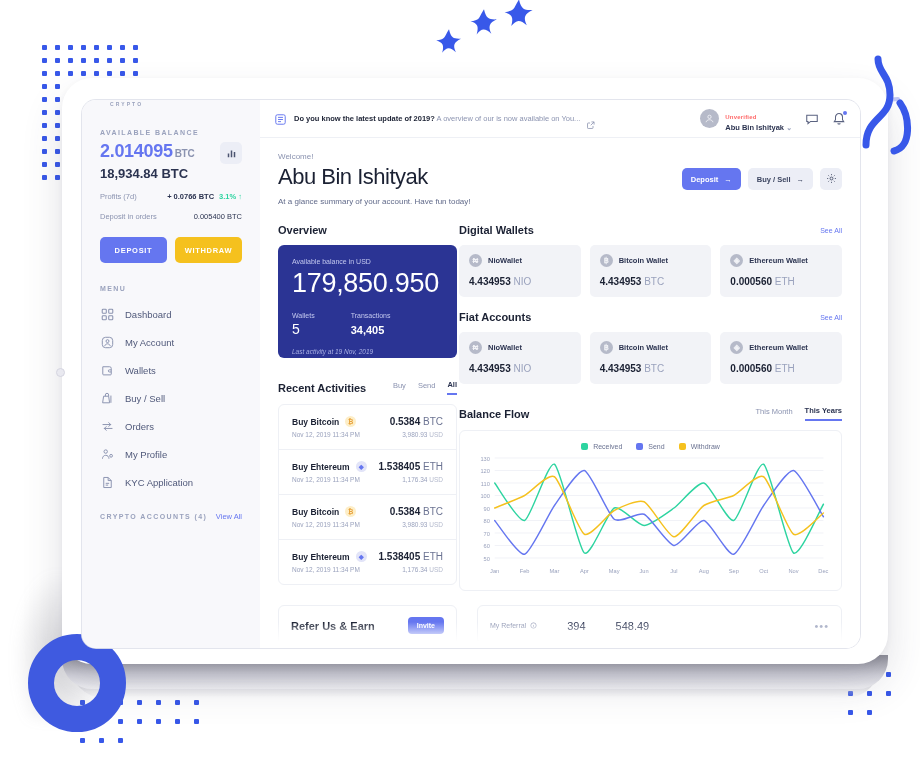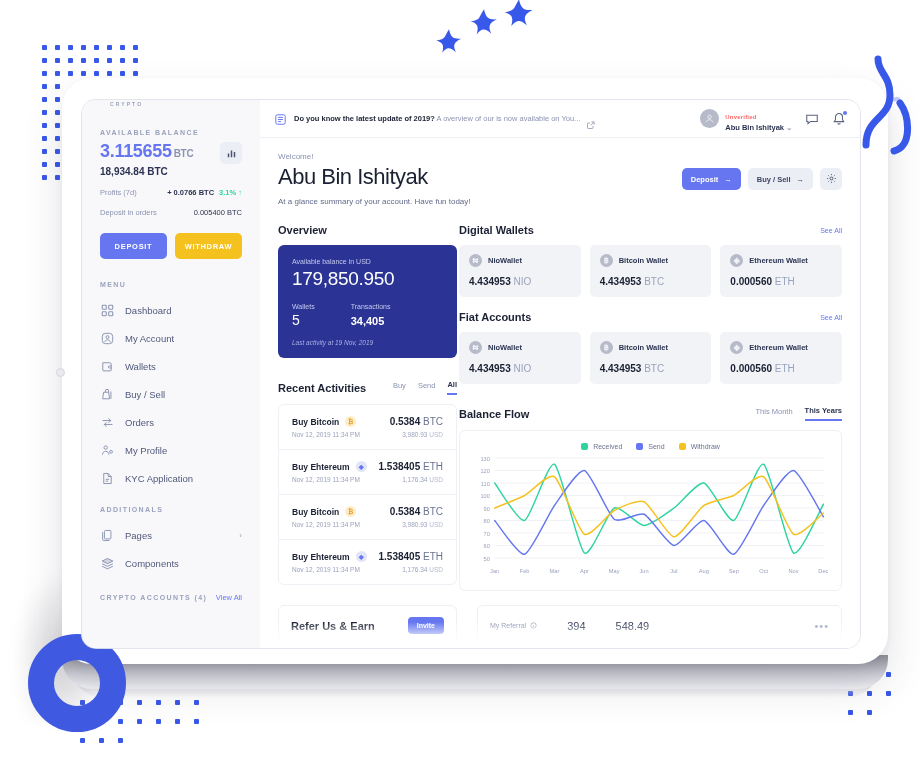--- a/index.html
+++ b/index.html
@@ -94,21 +94,21 @@
   .brand-sub { font-size: 5px; letter-spacing: 2.1px; color: #9aa2bd; margin-top: 1px; margin-left: 28px; font-weight: 700; }
 
   .sec-label {
     font-size: 7px; letter-spacing: 1.4px; color: #9aa2bd;
     font-weight: 700; text-transform: uppercase;
   }
   .bal-block { padding: 22px 18px 0 18px; }
   .bal-row { display:flex; align-items:flex-start; justify-content:space-between; }
   .bal-main { font-size: 18px; font-weight: 700; color: #6576f0; margin-top: 5px; letter-spacing: -.3px; }
   .bal-main .unit { font-size: 10px; color: #8b93b0; font-weight: 700; margin-left: 2px; }
-  .bal-sub { font-size: 10px; font-weight: 700; color: #2b3350; margin-top: 4px; }
+  .bal-sub { font-size: 13px; font-weight: 700; color: #2b3350; margin-top: 4px; }
   .chart-btn {
     width: 22px; height: 22px; border-radius: 5px; background: #eceef6;
     display:flex; align-items:center; justify-content:center; margin-top: 6px;
   }
   .stat-row { display:flex; justify-content:space-between; align-items:center; margin-top: 11px; font-size: 7.5px; }
   .stat-k { color: #8b93b0; }
   .stat-v { color: #2b3350; font-weight: 700; }
   .pct { color: #2dd4a0; font-weight: 700; margin-left: 5px; }
   .stat-v2 { color:#2b3350; font-weight: 400; }
 
@@ -177,21 +177,21 @@
 
   .sec-title { font-size: 11px; font-weight: 700; color: #1b2133; }
   .sec-head { display:flex; align-items:center; justify-content:space-between; }
   .seeall { font-size: 7px; color: #6576f0; cursor:pointer; }
 
   .ovcard {
     margin-top: 9px; background: #2b3494; border-radius: 6px; color: #fff;
     padding: 13px 14px 11px 14px; height: 113px;
   }
   .ov-k { font-size: 7px; color: #c3c8ef; }
-  .ov-v { font-size: 19px; font-weight: 400; margin-top: 3px; letter-spacing: -.3px; }
+  .ov-v { font-size: 27px; font-weight: 400; margin-top: 3px; letter-spacing: -.3px; }
   .ov-stats { display:flex; gap: 36px; margin-top: 13px; }
   .ov-s-k { font-size: 7px; color: #c3c8ef; }
   .ov-s-v { font-size: 14px; font-weight: 400; margin-top: 2px; }
   .ov-s-v.b { font-weight: 700; font-size: 11px; margin-top: 5px; }
   .ov-foot { font-size: 6.5px; color: #a9b0e4; font-style: italic; margin-top: 11px; }
 
   .wal-grid { display:flex; gap: 9px; margin-top: 9px; }
   .wal {
     flex: 1; background: #f2f3f7; border-radius: 5px; padding: 9px 10px 10px 10px; min-width:0;
   }
@@ -365,21 +365,21 @@
 
     <aside class="sidebar">
 
       <div class="brand-sub">CRYPTO</div>
 
       <div class="bal-block">
         <div class="sec-label">AVAILABLE BALANCE</div>
         <div class="bal-row">
           <div>
             <div class="bal-main">
-              <span>3.115655</span><span class="unit">BTC</span>
+              <span>2.014095</span><span class="unit">BTC</span>
             </div>
             <div class="bal-sub">18,934.84 BTC</div>
           </div>
           <div class="chart-btn">
             <svg width="9" height="9" viewBox="0 0 12 12">
                 <rect x="1" y="6" width="2" height="5" fill="#4b5470"></rect>
                 <rect x="5" y="2" width="2" height="9" fill="#4b5470"></rect>
                 <rect x="9" y="4" width="2" height="7" fill="#4b5470"></rect>
               </svg>
           </div>
@@ -477,45 +477,20 @@
                   <path d="M3.4 1.8h5.4l3.8 3.8v8.6H3.4z"></path>
                   <path d="M8.8 1.8v3.8h3.8"></path>
                   <path d="M5.8 9h4.2M5.8 11.2h3"></path>
                 </svg>
             </span>
             <span class="lbl">KYC Application</span>
           </div>
         </nav>
       </div>
 
-      <div class="menu-wrap" style="padding-top:14px">
-        <div class="sec-label">ADDITIONALS</div>
-        <nav class="nav">
-          <div class="nav-item">
-            <span class="ico">
-              <svg width="13" height="13" viewBox="0 0 16 16" fill="none" stroke="currentColor" stroke-width="1.2">
-                  <rect x="4.2" y="1.8" width="8" height="10.4" rx="1.2"></rect>
-                  <path d="M2 4v8.8a1.4 1.4 0 0 0 1.4 1.4h7"></path>
-                </svg>
-            </span>
-            <span class="lbl">Pages</span>
-            <span class="chev">›</span>
-          </div>
-          <div class="nav-item">
-            <span class="ico">
-              <svg width="13" height="13" viewBox="0 0 16 16" fill="none" stroke="currentColor" stroke-width="1.2" stroke-linejoin="round">
-                  <path d="M8 1.8 14.6 5 8 8.2 1.4 5z" fill="currentColor" fill-opacity=".35"></path>
-                  <path d="M1.4 8.3 8 11.5l6.6-3.2"></path>
-                  <path d="M1.4 11.4 8 14.6l6.6-3.2"></path>
-                </svg>
-            </span>
-            <span class="lbl">Components</span>
-          </div>
-        </nav>
-      </div>
 
       <div class="crypto-head">
         <div class="sec-label">CRYPTO ACCOUNTS (4)</div>
         <div class="viewall">View All</div>
       </div>
 
       <div class="wallet-item">
         
         
       </div>

